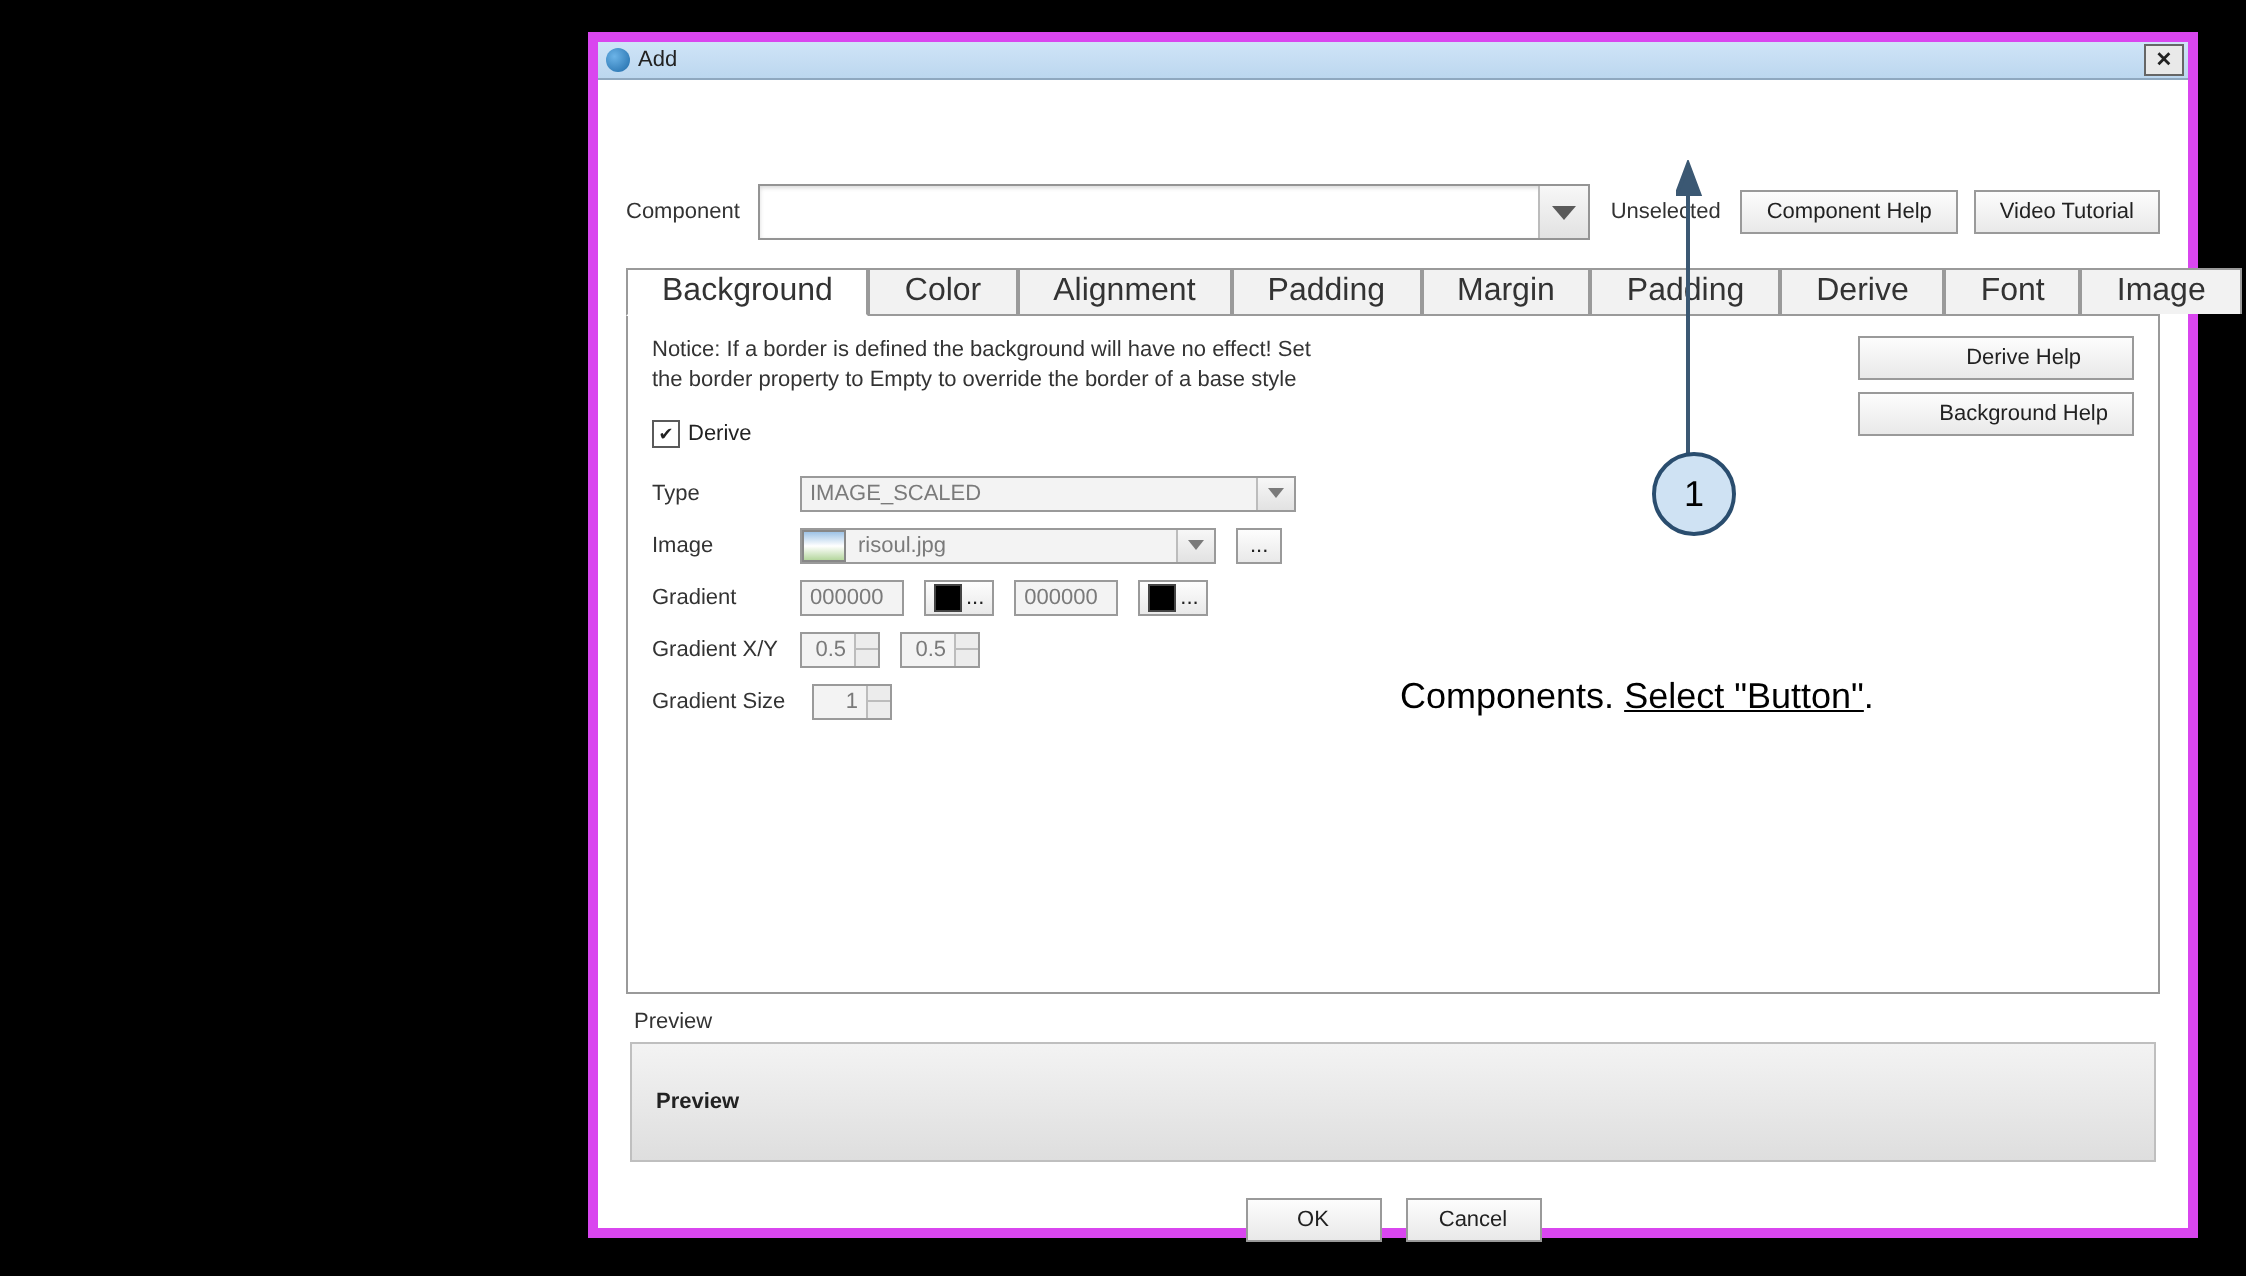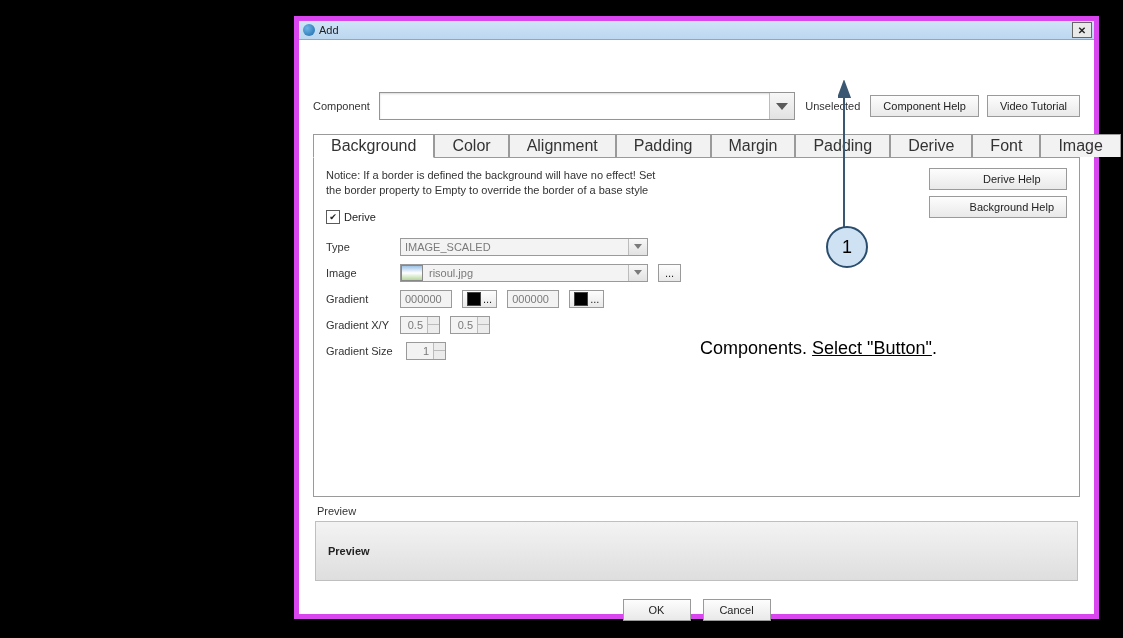--- a/index.html
+++ b/index.html
@@ -119,21 +119,21 @@
         <div class="field disabled" style="width:248px;">
           <span class="ftxt">IMAGE_SCALED</span>
           <span class="fbtn">
               <span class="mini-tri"></span>
             </span>
         </div>
       </div>
 
       <div class="formrow">
         <span class="formlbl">Image</span>
-        <div class="field disabled" style="width:248px;">
+        <div class="field disabled" style="width:208px;">
           <span class="thumb"></span>
           <span class="ftxt">risoul.jpg</span>
           <span class="fbtn">
               <span class="mini-tri"></span>
             </span>
         </div>
         <span class="btn small" style="height:18px;">
             <span>...</span>
           </span>
       </div>

